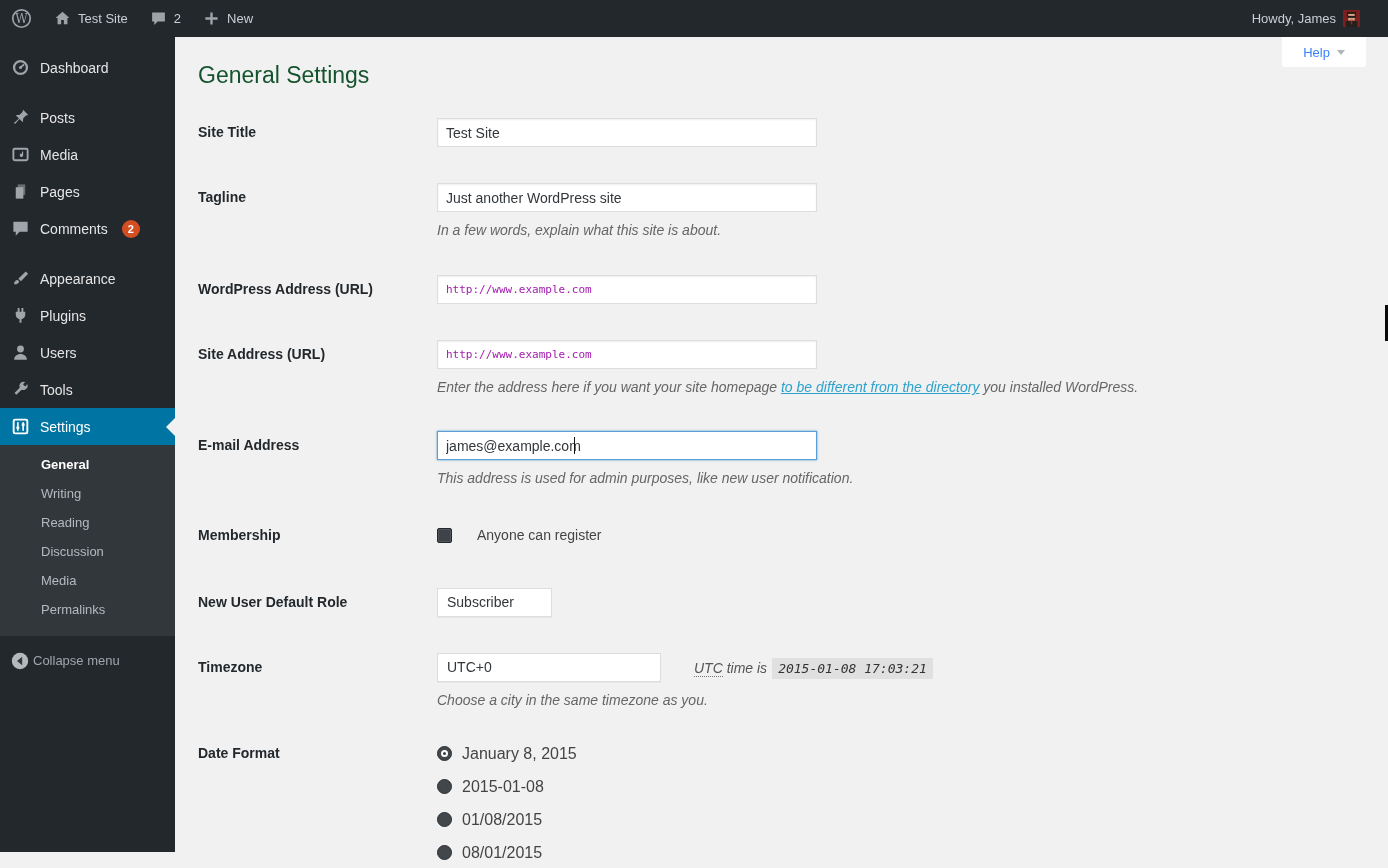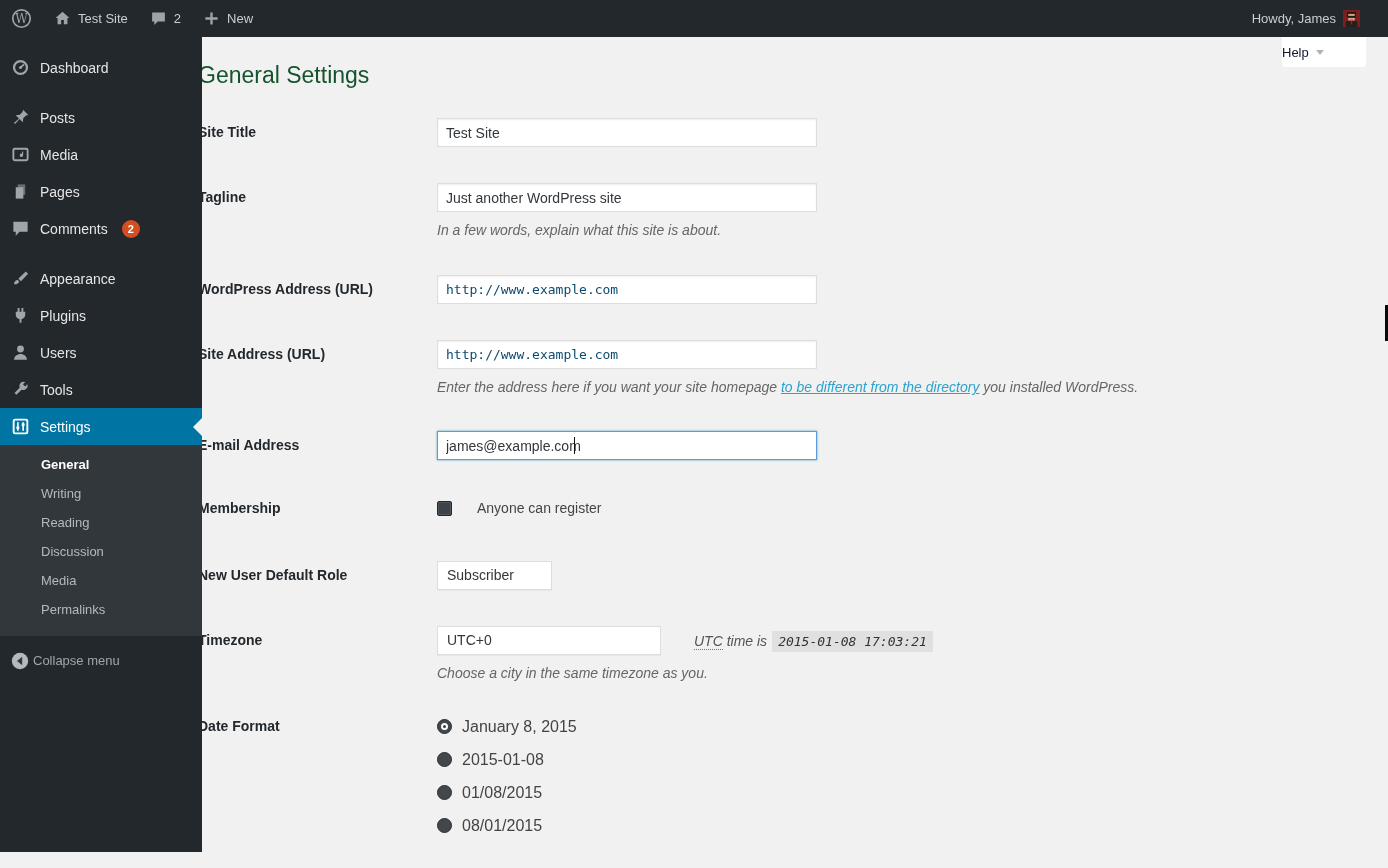--- a/index.html
+++ b/index.html
@@ -9,50 +9,50 @@
   
   .adminbar{position:absolute;top:0;left:0;right:0;height:37px;background:#23282d;display:flex;justify-content:space-between;align-items:stretch;z-index:60;font-size:13px;color:#c9ced3}
   .ab-group{display:flex;align-items:stretch}
   .ab-item{display:flex;align-items:center;gap:7px;padding:0 11px;color:#c9ced3;cursor:pointer;white-space:nowrap}
   .ab-item svg{width:17px;height:17px;color:#9ea3a8;flex:none}
   .ab-item .wplogo{width:21px;height:21px}
   .ab-right{padding-right:17px}
   .avatar{width:26px;height:26px;display:block}
 
   
-  .sidebar{position:absolute;top:37px;left:0;bottom:16px;width:202px;background:#23282d;z-index:50}
+  .sidebar{position:absolute;top:37px;left:0;bottom:16px;width:175px;background:#23282d;z-index:50}
   .menu{padding-top:12px}
   .menu-item{position:relative;display:flex;align-items:center;height:37px;padding-left:11px;gap:10px;font-size:14px;color:#e5e5e5;cursor:pointer}
   .menu-item svg{width:19px;height:19px;color:#a0a5aa;flex:none}
   .menu-sep{height:13px}
   .menu-item.active{background:#0074a2;color:#fff;font-weight:400}
   .menu-item.active svg{color:#fff}
   .active-arrow{position:absolute;right:0;top:50%;margin-top:-9px;width:0;height:0;border-top:9px solid transparent;border-bottom:9px solid transparent;border-right:9px solid #f1f1f1}
   .badge{background:#d54e21;color:#fff;border-radius:10px;min-width:18px;height:18px;line-height:18px;text-align:center;font-size:11px;font-weight:700;margin-left:4px;padding:0 2px}
   .submenu{background:#32373c;padding:5px 0 12px}
   .submenu-item{display:block;padding:7px 0 7px 41px;font-size:13px;color:#b4b9be;cursor:pointer}
   .submenu-item.current{color:#fff;font-weight:700}
   .collapse{display:flex;align-items:center;gap:3px;height:37px;padding-left:10px;margin-top:6px;font-size:13px;color:#a0a5aa;cursor:pointer}
   .collapse svg{width:20px;height:20px;color:#b4b9be;flex:none}
 
   
   .content{position:absolute;left:175px;top:37px;right:0;bottom:0;background:#f1f1f1;padding:23px 20px 0 23px}
-  .help-tab{position:absolute;top:0;right:22px;width:84px;height:30px;background:#fff;border-radius:0 0 3px 3px;display:flex;align-items:center;gap:7px;font-size:13px;color:#0f172a;cursor:pointer}
+  .help-tab{position:absolute;top:0;right:22px;width:84px;height:30px;background:#fff;border-radius:0 0 3px 3px;display:flex;align-items:center;justify-content:center;gap:7px;font-size:13px;color:#3b82f6;cursor:pointer}
   .help-caret{width:0;height:0;border-left:4px solid transparent;border-right:4px solid transparent;border-top:5px solid #b0b5ba}
   h1.page-title{font-size:23px;font-weight:400;color:#14532d;line-height:30px}
 
   .form{margin-top:28px}
   .row{display:flex;margin-bottom:36px}
   .row .flabel{width:239px;flex:none;font-size:14px;font-weight:700;color:#23282d;line-height:17px;padding-top:6px}
   .row.compact .flabel{padding-top:0}
   .row.mb35{margin-bottom:35px}.row.mb40{margin-bottom:40px}.row.mb44{margin-bottom:44px}
   .field{position:relative}
 
   .text-input{width:380px;height:29px;border:1px solid #ddd;background:#fff;padding:0 8px;font-size:14px;color:#32373c;font-family:"Liberation Sans",sans-serif;box-shadow:inset 0 1px 2px rgba(0,0,0,.07);outline:none}
-  .text-input.code{font-family:"DejaVu Sans Mono",monospace;font-size:13px;color:#0c4a6e}
+  .text-input.code{font-family:"DejaVu Sans Mono",monospace;font-size:11px;color:#a21caf}
   .text-input.focused{border-color:#5b9dd9;box-shadow:0 0 2px rgba(30,140,190,.8)}
   .caret-bar{position:absolute;left:137px;top:6px;width:1px;height:17px;background:#111}
 
   .desc{margin-top:10px;font-size:14px;font-style:italic;color:#666;line-height:17px}
   .desc a{color:#2ea2cc;text-decoration:underline;cursor:pointer}
 
   .check-line{display:flex;align-items:center;gap:25px;font-size:14px;color:#444;line-height:17px;cursor:pointer}
   .checkbox{width:15px;height:15px;background:#3e4349;border:1px solid #23282d;border-radius:2px;flex:none;box-shadow:inset 0 0 0 1px #50565c}
 
   .select-box{height:29px;border:1px solid #ddd;background:#fff;padding:0 9px;font-size:14px;color:#32373c;line-height:27px;box-shadow:0 1px 0 rgba(0,0,0,.04);cursor:pointer}
@@ -249,20 +249,21 @@
         <input class="text-input code" type="text" value="http://www.example.com" style="">
         <p class="desc"><span>Enter the address here if you want your site homepage </span><a>to be different from the directory</a><span> you installed WordPress.</span></p>
       </div>
     </div>
 
     <div class="row mb40">
       <div class="flabel">E-mail Address</div>
       <div class="field">
         <input class="text-input focused" type="text" value="james@example.com" style="">
         <span class="caret-bar"></span>
+        <p class="desc">This address is used for admin purposes, like new user notification.</p>
       </div>
     </div>
 
     <div class="row compact mb44">
       <div class="flabel">Membership</div>
       <div class="field">
         <label class="check-line">
           <span class="checkbox"></span>
           <span>Anyone can register</span>
         </label>

